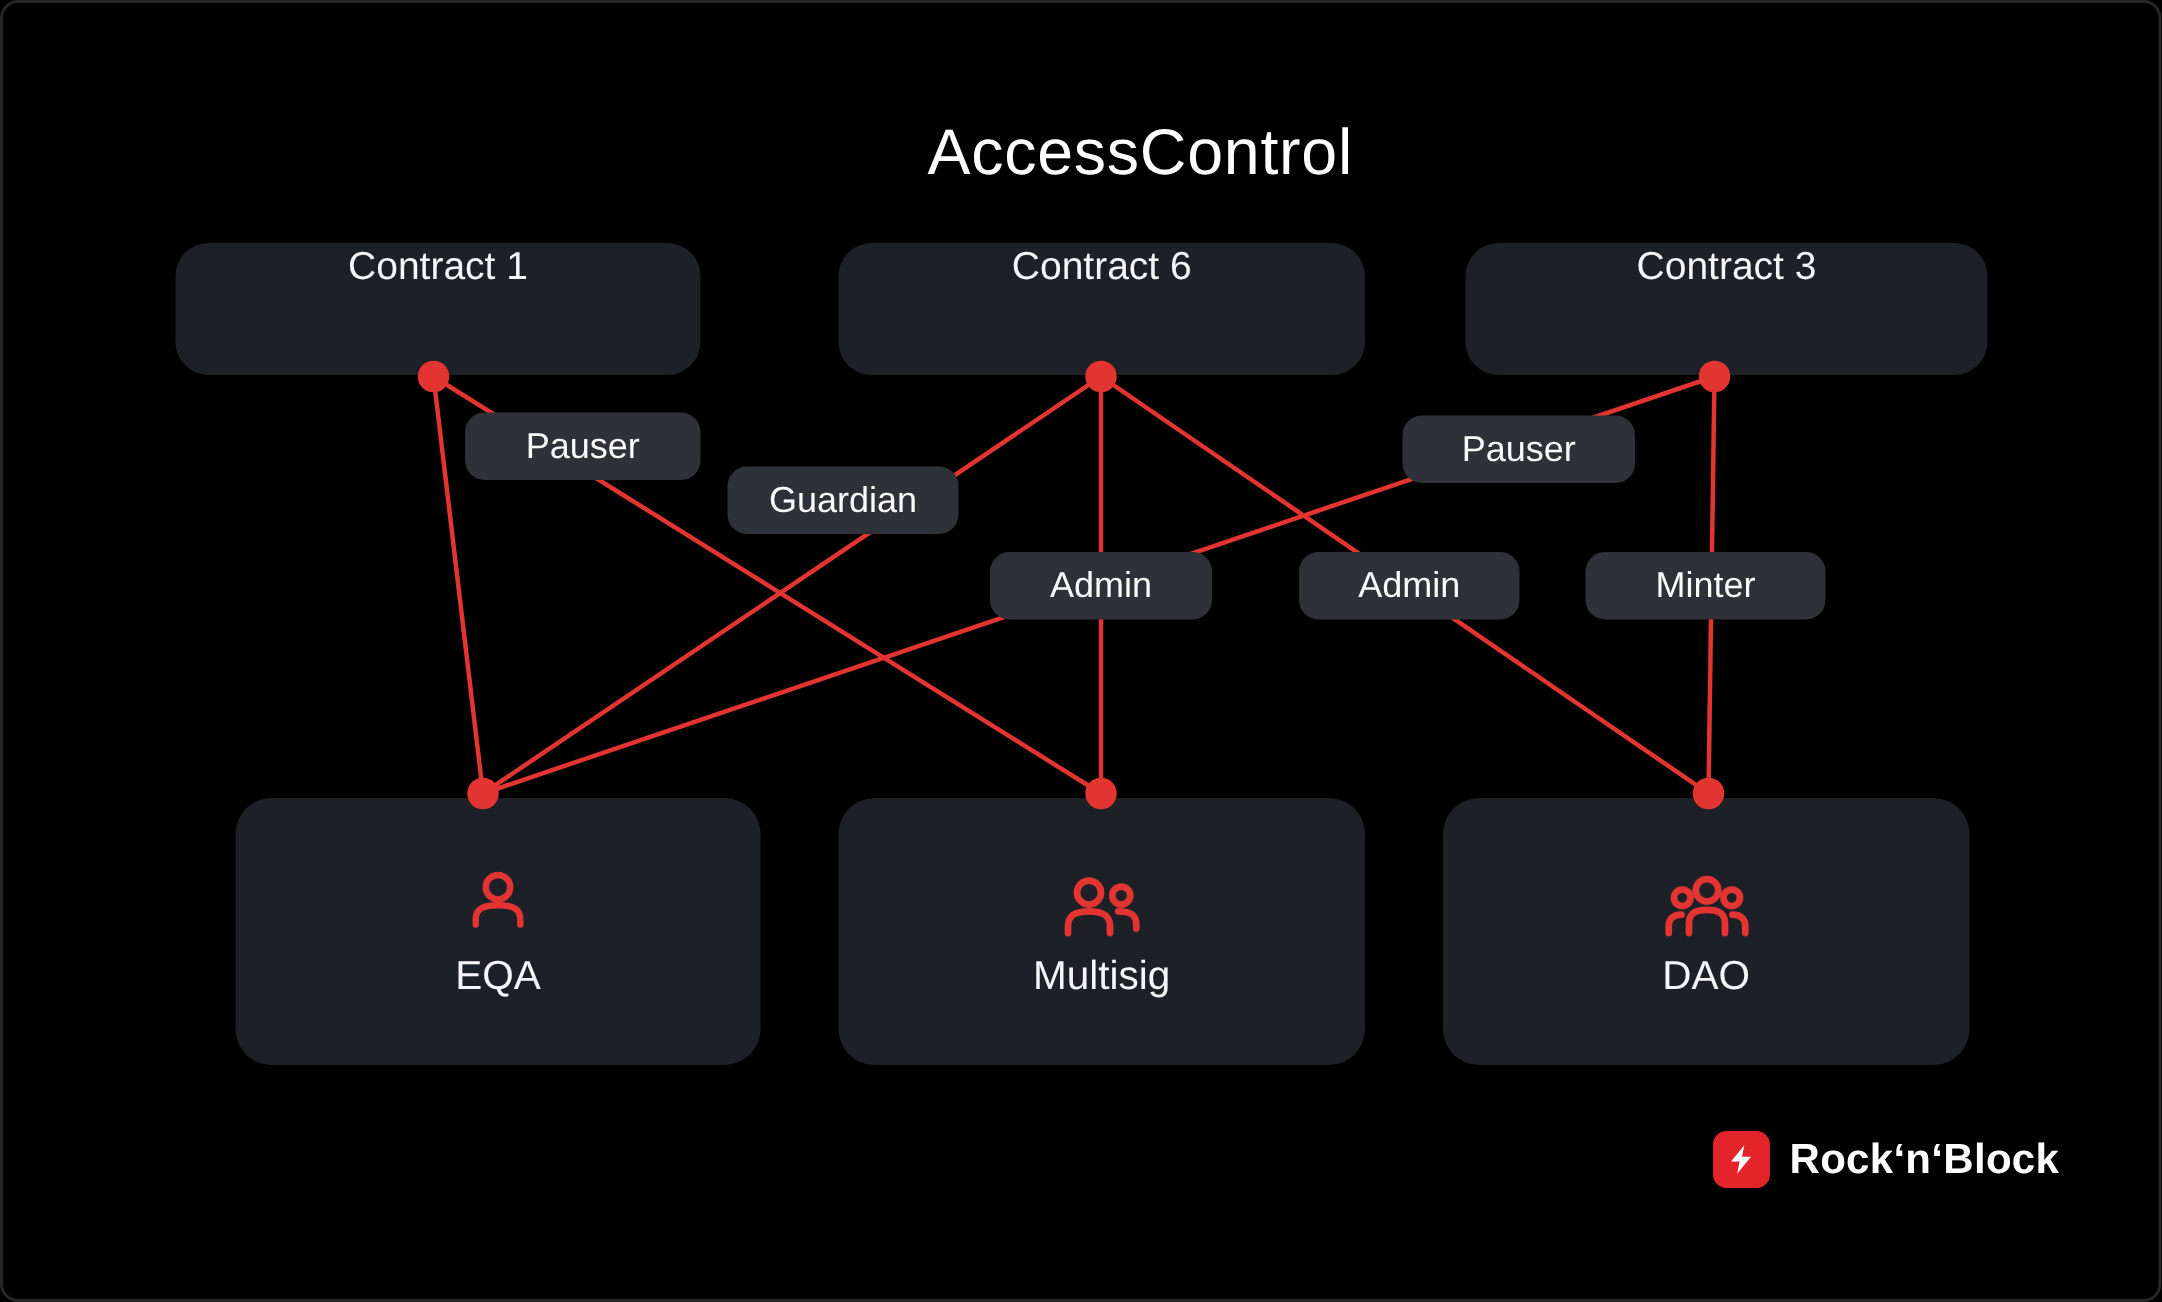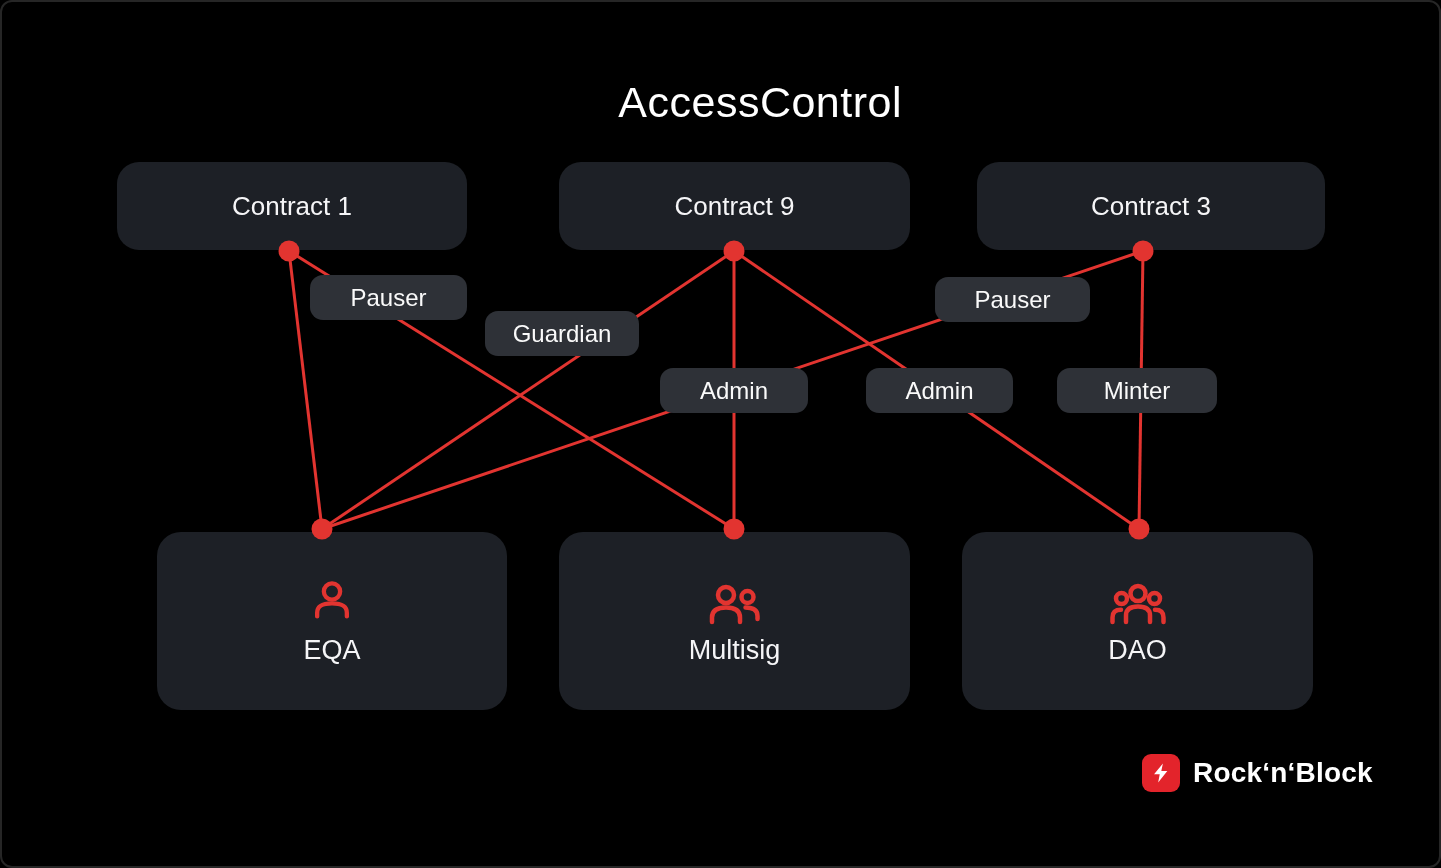--- a/index.html
+++ b/index.html
@@ -33,21 +33,20 @@
     letter-spacing: 0.5px;
     white-space: nowrap;
   }
   .node {
     position: absolute;
     height: 88px;
     top: 160px;
     background: var(--card);
     border-radius: 22px;
     display: flex;
-    align-items: center;
     justify-content: center;
     color: var(--text);
     font-size: 26px;
     z-index: 1;
   }
   .node.c1 { left: 115px; width: 350px; }
   .node.c2 { left: 557px; width: 351px; }
   .node.c3 { left: 975px; width: 348px; }
 
   .edges {
@@ -128,21 +127,21 @@
 <body>
 
 <div class="frame">
 
   <div class="title">AccessControl</div>
 
   <div class="node c1">
     <span>Contract 1</span>
   </div>
   <div class="node c2">
-    <span>Contract 9</span>
+    <span>Contract 6</span>
   </div>
   <div class="node c3">
     <span>Contract 3</span>
   </div>
 
   <svg class="edges" width="1441" height="868" viewBox="0 0 1441 868">
     <line x1="287" y1="249" x2="320" y2="527"></line>
     <line x1="287" y1="249" x2="732" y2="527"></line>
     <line x1="732" y1="249" x2="320" y2="527"></line>
     <line x1="732" y1="249" x2="732" y2="527"></line>

